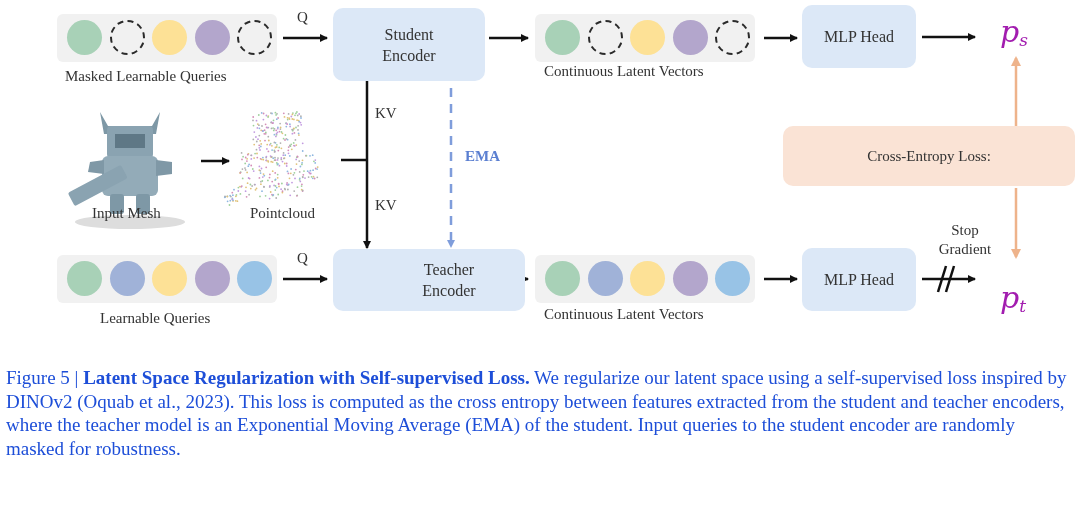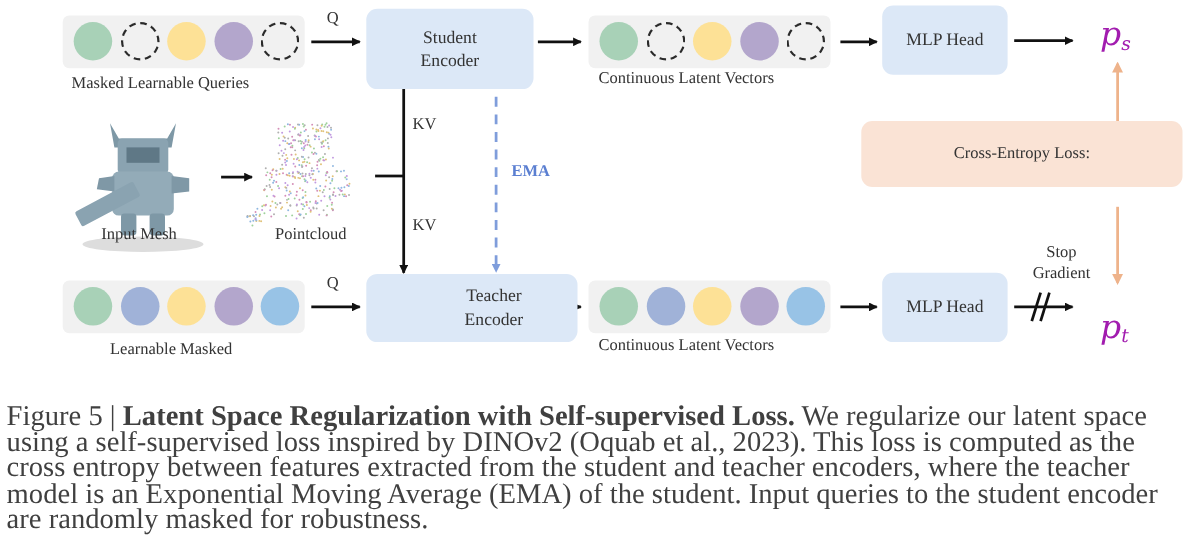--- a/index.html
+++ b/index.html
@@ -11,21 +11,21 @@
   .dot.masked { border: 2px dashed #2a2a2a; background: transparent; }
   .box { position: absolute; background: #dce8f7; border-radius: 10px; display: flex; align-items: center;
          justify-content: center; text-align: center; font-size: 16px; line-height: 21px; color: #333; }
   .lbl { position: absolute; font-size: 15px; color: #333; white-space: nowrap; }
   .mathv { position: absolute; font-family: "DejaVu Serif", "Liberation Serif", serif; font-style: italic; font-size: 30px; color: #a21caf; }
   .mathv sub { font-size: 17px; vertical-align: -4px; }
   .loss { position: absolute; background: #fae3d5; border-radius: 10px; display: flex; align-items: center;
           justify-content: center; font-size: 15px; color: #333; }
   .loss .m { font-family: "DejaVu Serif", "Liberation Serif", serif; font-size: 20px; margin-left: 6px; }
   .loss .m i sub { font-size: 12px; vertical-align: -3px; }
-  #caption { position: absolute; left: 6px; top: 366px; width: 1070px; font-size: 26px; line-height: 23.5px; color: #404040; }
+  #caption { position: absolute; left: 6px; top: 366px; width: 1070px; font-size: 19px; line-height: 23.5px; color: #1d4ed8; }
   #caption b { font-weight: bold; }
   svg.wires { position: absolute; left: 0; top: 0; }
 </style>
 </head>
 <body>
 
 <svg class="wires" width="1080" height="360">
   <defs>
     <marker id="ah" markerWidth="8" markerHeight="8" refX="7" refY="4" orient="auto" markerUnits="userSpaceOnUse">
       <path d="M0,0 L8,4 L0,8 z" fill="#111"></path>
@@ -486,34 +486,34 @@
     <circle cx="49.2" cy="40.6" r="0.9" fill="#e0c27a"></circle>
     <circle cx="72.1" cy="22.5" r="0.9" fill="#c29ae0"></circle>
     <circle cx="45.5" cy="70.1" r="0.9" fill="#e0c27a"></circle>
   </svg>
 <div class="lbl" style="left:250px;top:205px;">Pointcloud</div>
 
 <div class="lbl" style="left:375px;top:105px;">KV</div>
 <div class="lbl" style="left:375px;top:197px;">KV</div>
 <div class="lbl" style="left:465px;top:148px;color:#5b7fd1;font-weight:bold;">EMA</div>
 
-<div class="loss" style="left:783px;top:110px;width:292px;height:60px;">
+<div class="loss" style="left:783px;top:126px;width:292px;height:60px;">
   <span>Cross-Entropy Loss:</span>
 </div>
 
 <div class="tray" style="left:57px;top:255px;width:220px;height:48px;">
   <div id="tq">
       <div class="dot" style="left: 10px; top: 6px; background: rgb(168, 209, 183);"></div>
       <div class="dot" style="left: 52.5px; top: 6px; background: rgb(160, 178, 216);"></div>
       <div class="dot" style="left: 95px; top: 6px; background: rgb(253, 225, 150);"></div>
       <div class="dot" style="left: 137.5px; top: 6px; background: rgb(179, 166, 204);"></div>
       <div class="dot" style="left: 180px; top: 6px; background: rgb(152, 195, 230);"></div>
     </div>
 </div>
-<div class="lbl" style="left:100px;top:310px;">Learnable Masked</div>
+<div class="lbl" style="left:100px;top:310px;">Learnable Queries</div>
 <div class="lbl" style="left:297px;top:250px;">Q</div>
 <div class="box" style="left:333px;top:249px;width:152px;height:62px;padding-left:40px;">
   <span style="width:90px;">Teacher Encoder</span>
 </div>
 <div class="tray" style="left:535px;top:255px;width:220px;height:48px;">
   <div id="tl">
       <div class="dot" style="left: 10px; top: 6px; background: rgb(168, 209, 183);"></div>
       <div class="dot" style="left: 52.5px; top: 6px; background: rgb(160, 178, 216);"></div>
       <div class="dot" style="left: 95px; top: 6px; background: rgb(253, 225, 150);"></div>
       <div class="dot" style="left: 137.5px; top: 6px; background: rgb(179, 166, 204);"></div>

